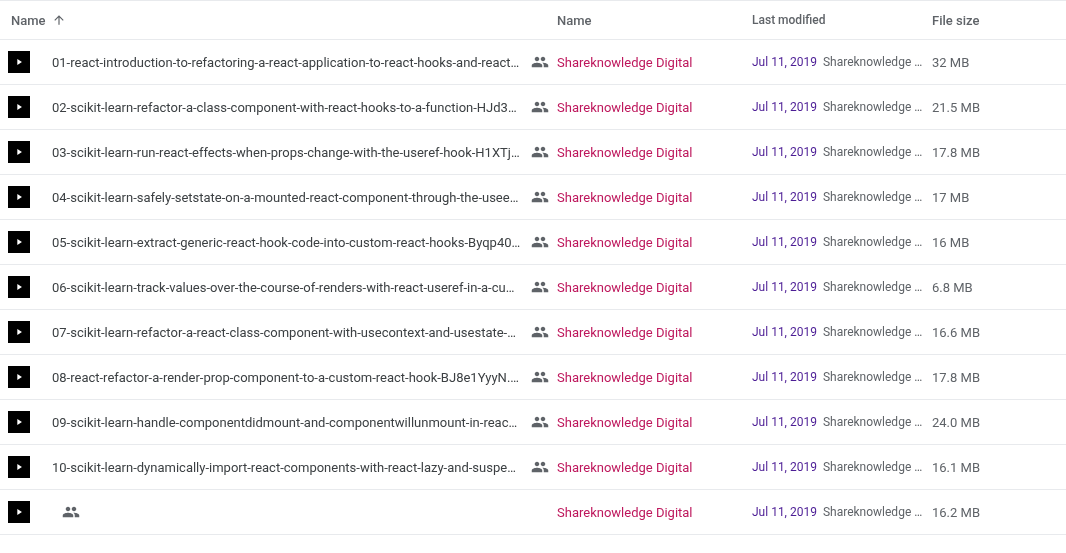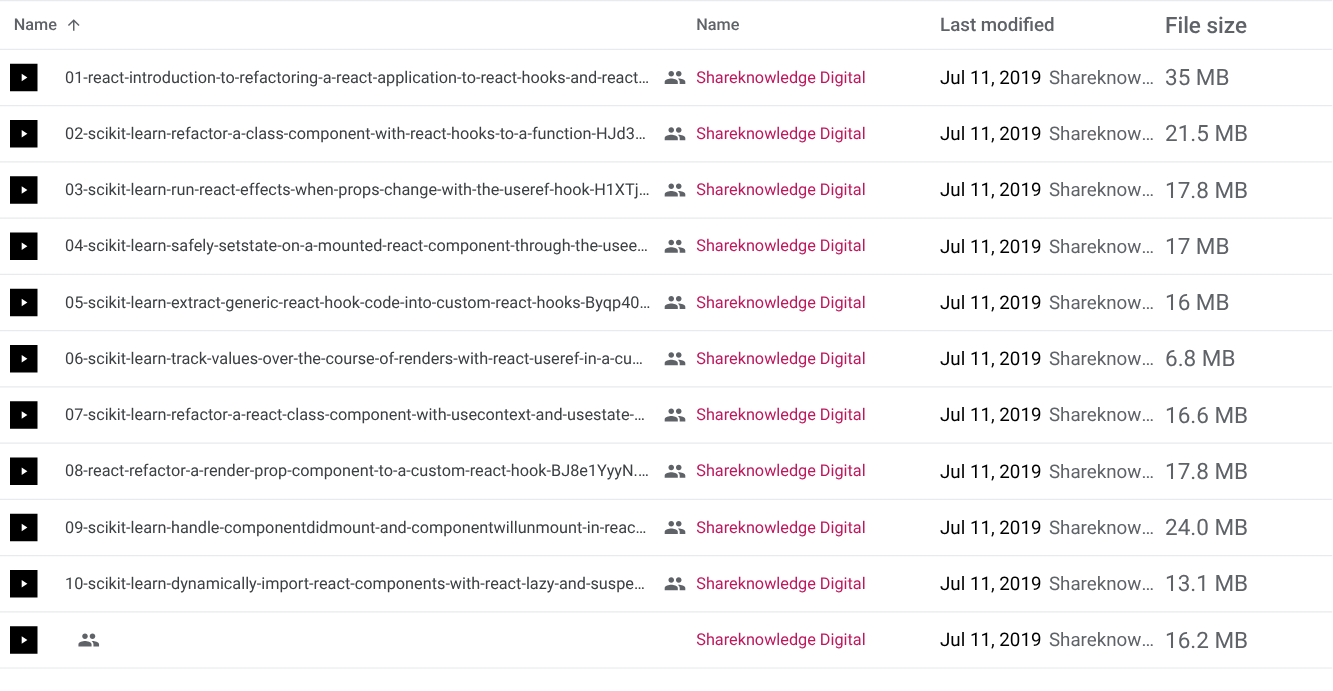--- a/index.html
+++ b/index.html
@@ -43,43 +43,43 @@
     color: #be185d;
     font-size: 13px;
     padding-right: 8px;
     white-space: nowrap;
     overflow: hidden;
     text-overflow: ellipsis;
   }
   .col-modified {
     width: 180px;
     color: #5f6368;
-    font-size: 15px;
+    font-size: 12px;
     display: flex;
     align-items: flex-start;
     white-space: nowrap;
     overflow: hidden;
     padding-right: 6px;
   }
   .col-modified .mod-date {
-    color: #000000;
+    color: #4c1d95;
     margin-right: 6px;
     flex-shrink: 0;
   }
   .col-modified .mod-by {
     color: #5f6368;
     overflow: hidden;
     text-overflow: ellipsis;
     white-space: nowrap;
     min-width: 0;
   }
   .col-size {
     width: 110px;
     color: #5f6368;
-    font-size: 18px;
+    font-size: 13px;
     white-space: nowrap;
   }
   .header-row .col-owner,
   .header-row .col-modified,
   .header-row .col-size {
     color: #5f6368;
     font-weight: 500;
   }
   .header-row .col-modified { cursor: pointer; }
   .thumb {
@@ -155,21 +155,21 @@
             <svg width="18" height="18" viewBox="0 0 24 24">
               <path fill="#5f6368" d="M16 11c1.66 0 2.99-1.34 2.99-3S17.66 5 16 5s-3 1.34-3 3 1.34 3 3 3zm-8 0c1.66 0 2.99-1.34 2.99-3S9.66 5 8 5 5 6.34 5 8s1.34 3 3 3zm0 2c-2.33 0-7 1.17-7 3.5V19h14v-2.5C15 14.17 10.33 13 8 13zm8 0c-.29 0-.62.02-.97.05 1.16.84 1.97 1.97 1.97 3.45V19h6v-2.5c0-2.33-4.67-3.5-7-3.5z"></path>
             </svg>
           </span>
         </div>
         <div class="col-owner">Shareknowledge Digital</div>
         <div class="col-modified">
           <span class="mod-date">Jul 11, 2019</span>
           <span class="mod-by">Shareknowledge Digital …</span>
         </div>
-        <div class="col-size">35 MB</div>
+        <div class="col-size">32 MB</div>
       </div>
       <div class="row">
         <div class="col-name">
           <div class="thumb">
             <svg width="10" height="10" viewBox="0 0 24 24">
               <path fill="#fff" d="M8 5v14l11-7z"></path>
             </svg>
           </div>
           <span class="file-name">02-scikit-learn-refactor-a-class-component-with-react-hooks-to-a-function-HJd3_T.mp4</span>
           <span class="shared-icon">
@@ -344,21 +344,21 @@
             <svg width="18" height="18" viewBox="0 0 24 24">
               <path fill="#5f6368" d="M16 11c1.66 0 2.99-1.34 2.99-3S17.66 5 16 5s-3 1.34-3 3 1.34 3 3 3zm-8 0c1.66 0 2.99-1.34 2.99-3S9.66 5 8 5 5 6.34 5 8s1.34 3 3 3zm0 2c-2.33 0-7 1.17-7 3.5V19h14v-2.5C15 14.17 10.33 13 8 13zm8 0c-.29 0-.62.02-.97.05 1.16.84 1.97 1.97 1.97 3.45V19h6v-2.5c0-2.33-4.67-3.5-7-3.5z"></path>
             </svg>
           </span>
         </div>
         <div class="col-owner">Shareknowledge Digital</div>
         <div class="col-modified">
           <span class="mod-date">Jul 11, 2019</span>
           <span class="mod-by">Shareknowledge Digital …</span>
         </div>
-        <div class="col-size">13.1 MB</div>
+        <div class="col-size">16.1 MB</div>
       </div>
       <div class="row">
         <div class="col-name">
           <div class="thumb">
             <svg width="10" height="10" viewBox="0 0 24 24">
               <path fill="#fff" d="M8 5v14l11-7z"></path>
             </svg>
           </div>
           <span class="shared-icon">
             <svg width="18" height="18" viewBox="0 0 24 24">

